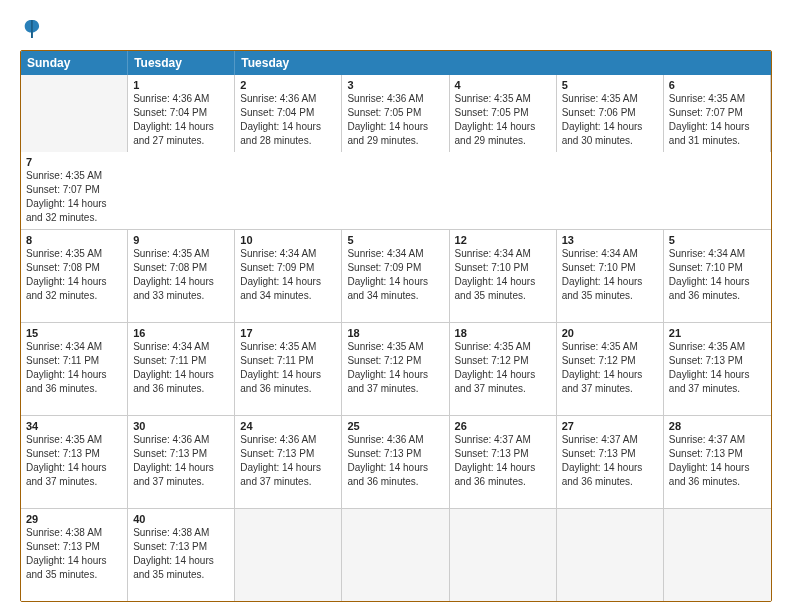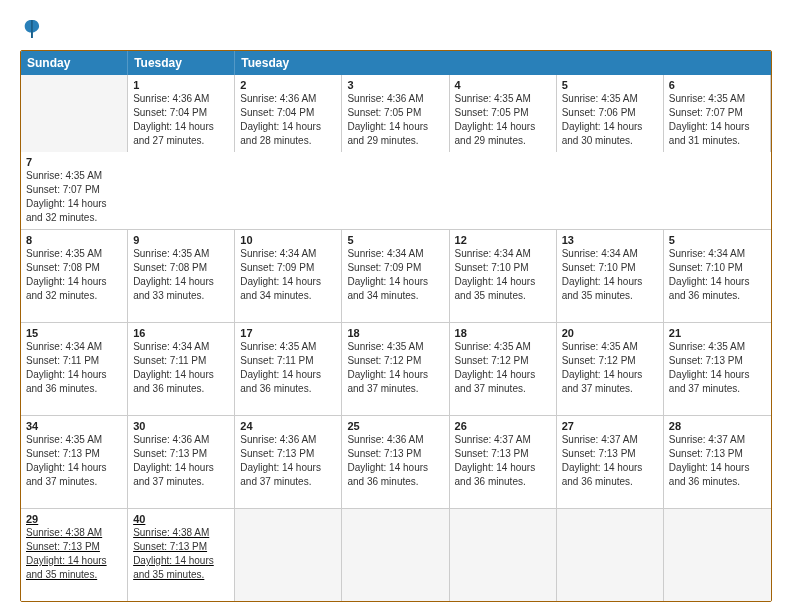--- a/index.html
+++ b/index.html
@@ -86,21 +86,21 @@
       flex: 1;
       display: flex;
       flex-direction: column;
     }
     .cal-row {
       display: grid;
       grid-template-columns: repeat(7, 1fr);
       flex: 1;
       border-bottom: 1px solid #ccc;
     }
-    .cal-row:last-child { border-bottom: none; text-decoration: underline; }
+    .cal-row:last-child { border-bottom: none; }
     .cal-cell {
       padding: 4px 5px;
       border-right: 1px solid #ccc;
       font-size: 9.5px;
       color: #333;
       background: #fff;
       vertical-align: top;
       overflow: hidden;
     }
     .cal-cell:last-child { border-right: none; }

